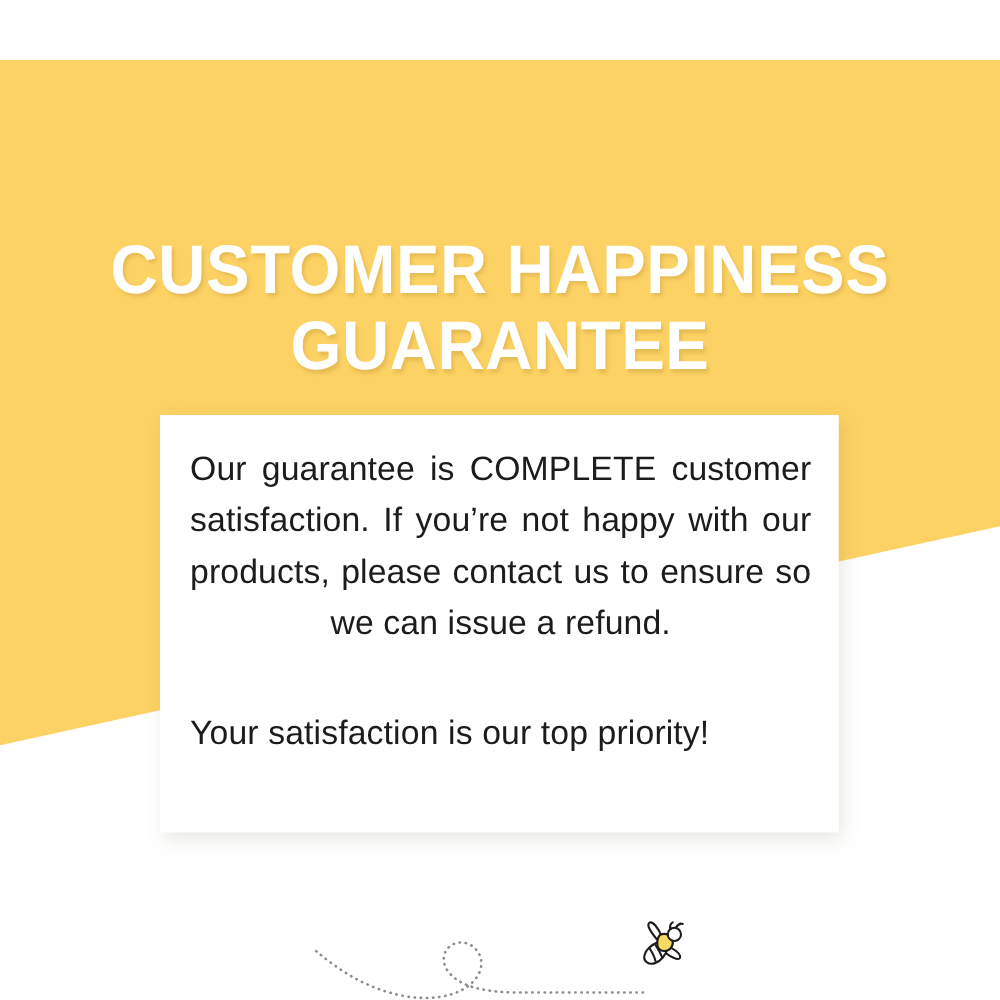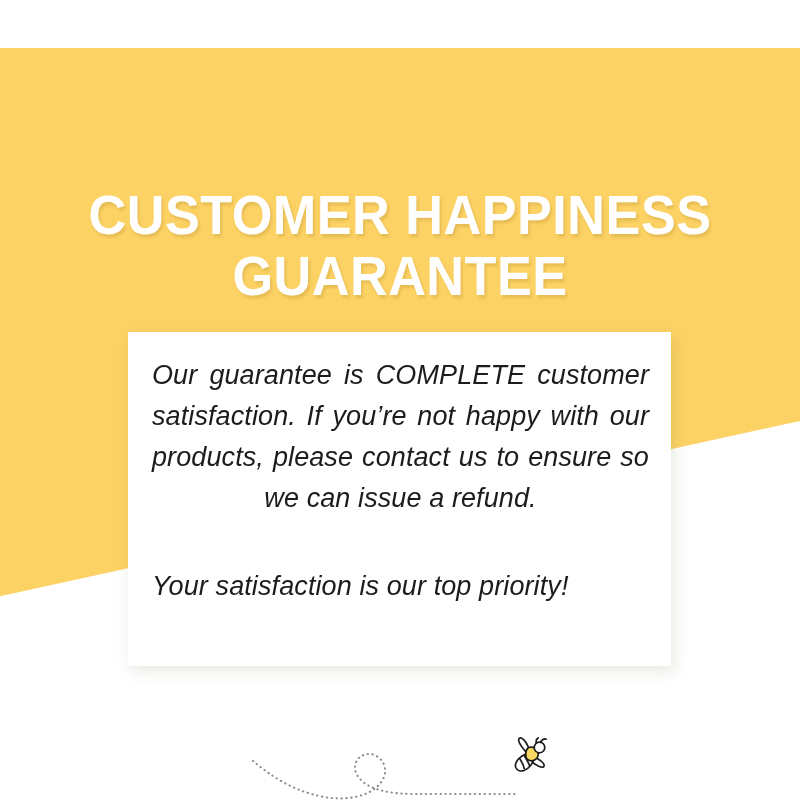--- a/index.html
+++ b/index.html
@@ -61,21 +61,20 @@
     position: absolute;
     left: 128px;
     top: 284px;
     width: 543px;
     height: 334px;
     background: #ffffff;
     box-shadow: 3px 5px 14px rgba(120,110,80,0.17);
     z-index: 4;
     box-sizing: border-box;
     padding: 23px 22px 0 24px;
-    font-style: italic;
   }
 
   .card-para {
     font-family: "Liberation Sans", sans-serif;
     font-weight: 300;
     font-size: 27px;
     line-height: 41px;
     color: #1c1c1c;
     margin: 0;
     letter-spacing: 0.1px;

